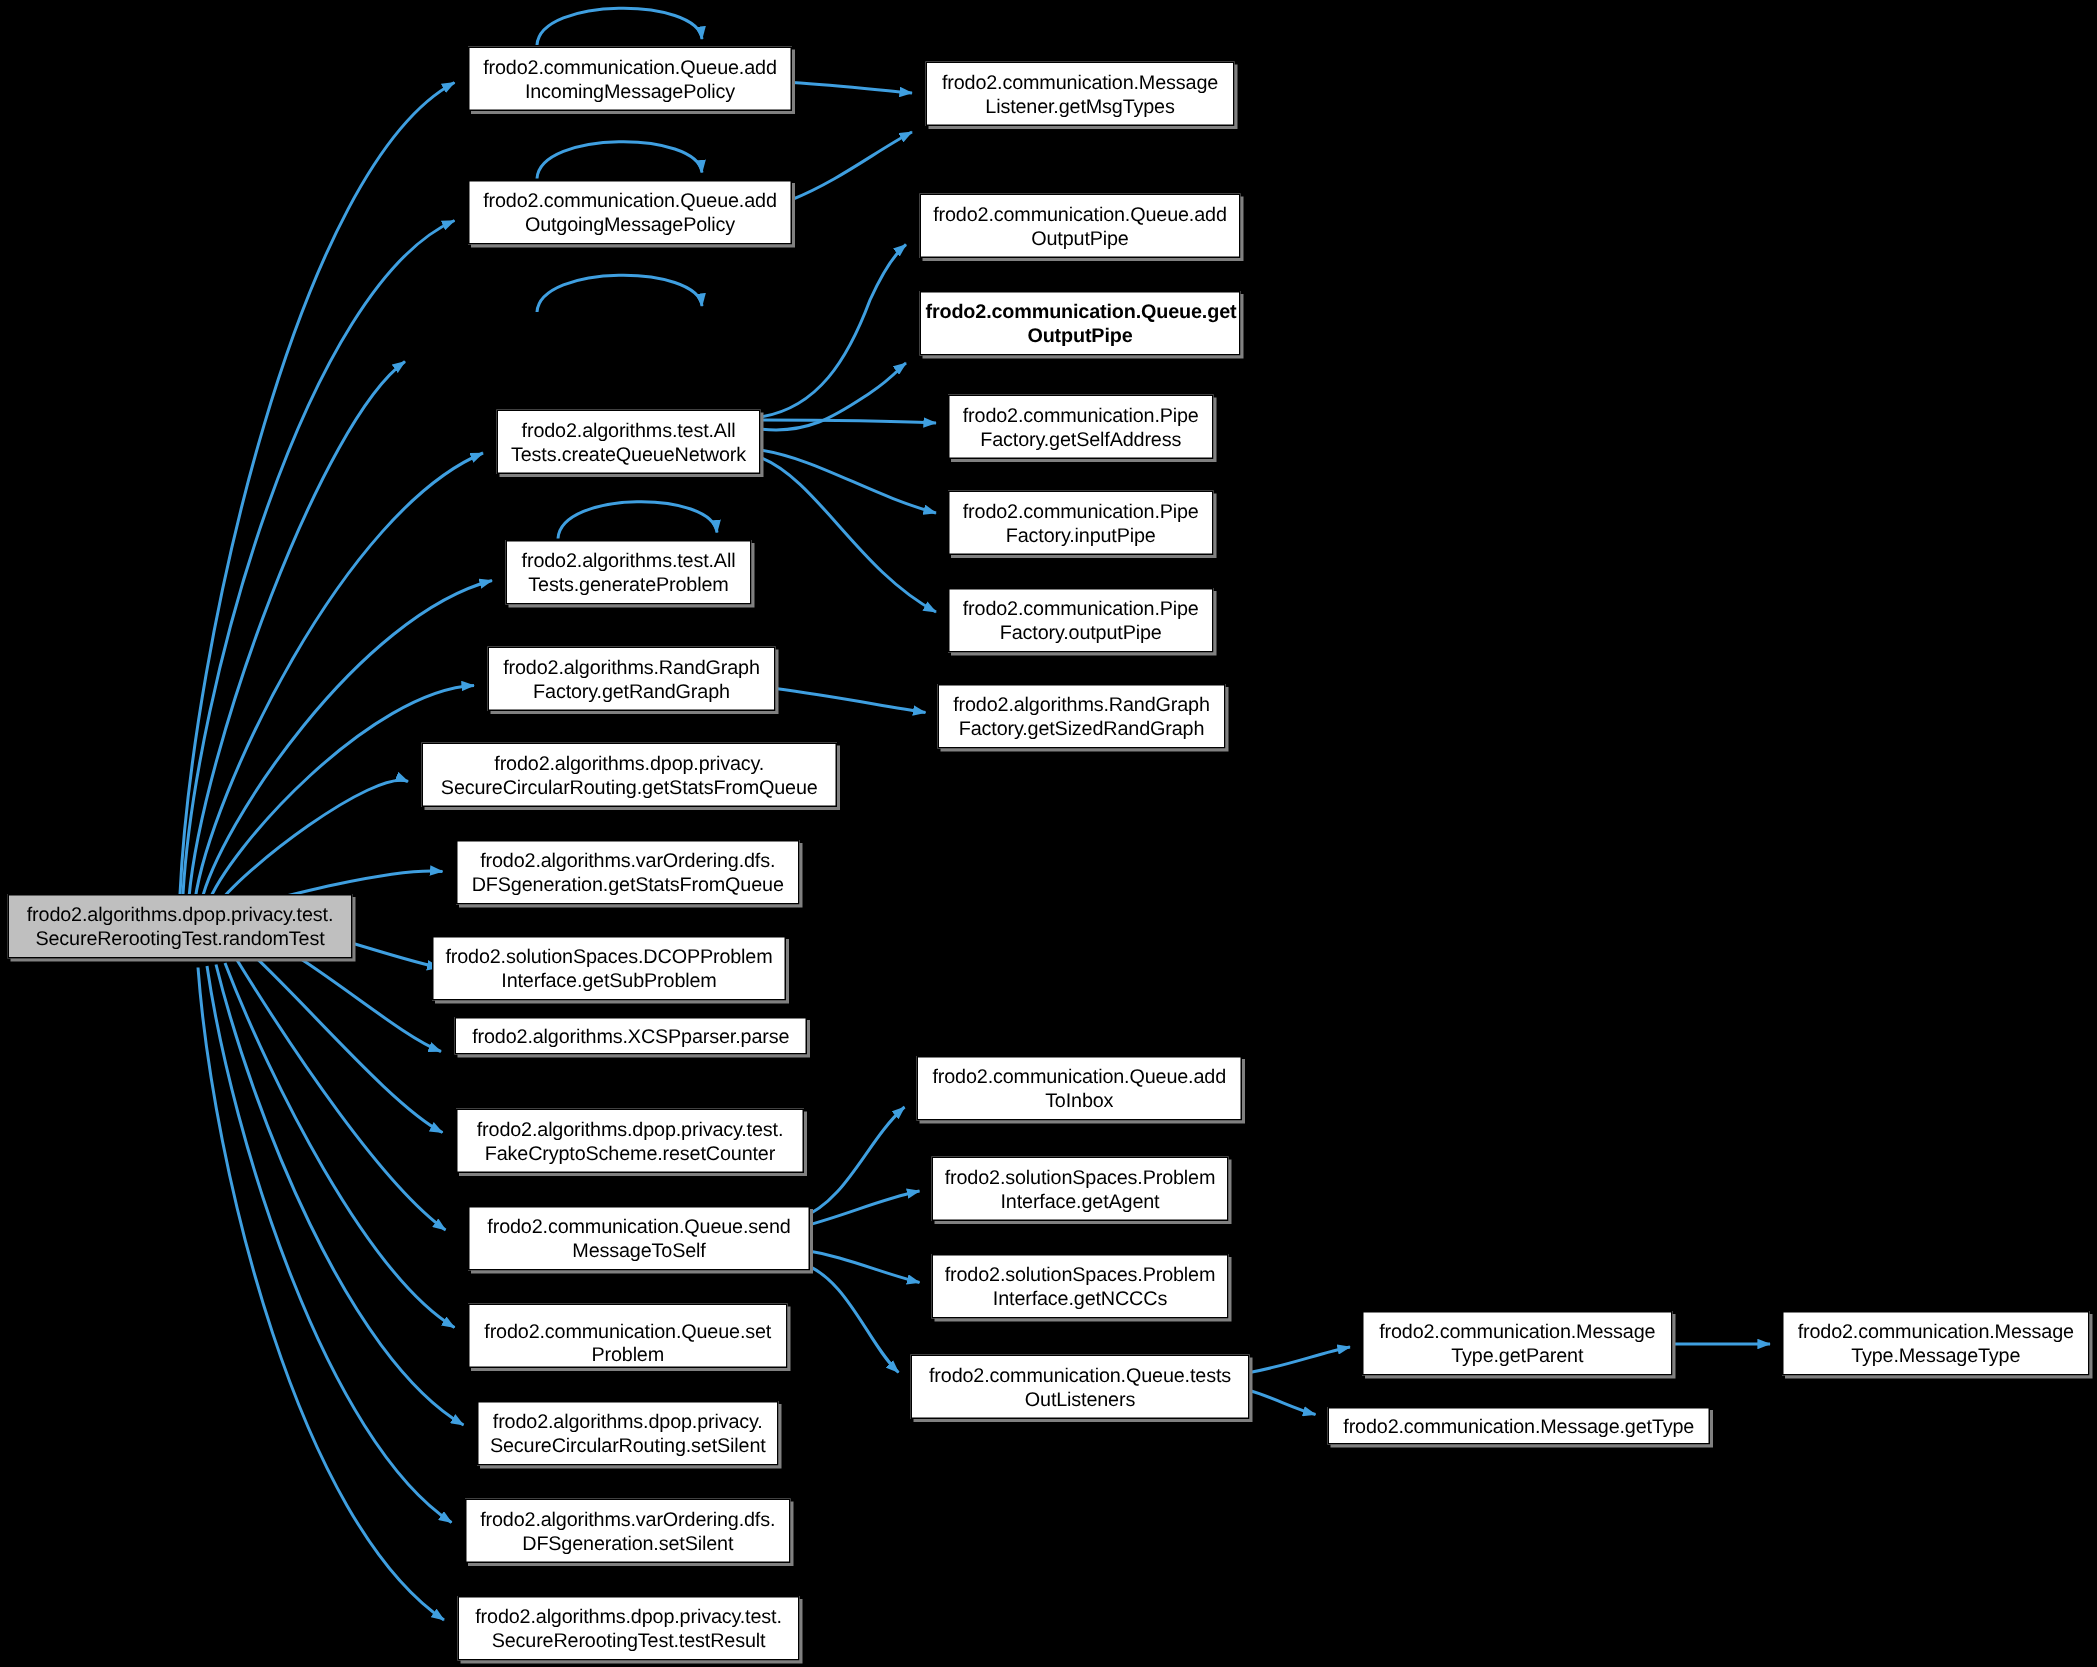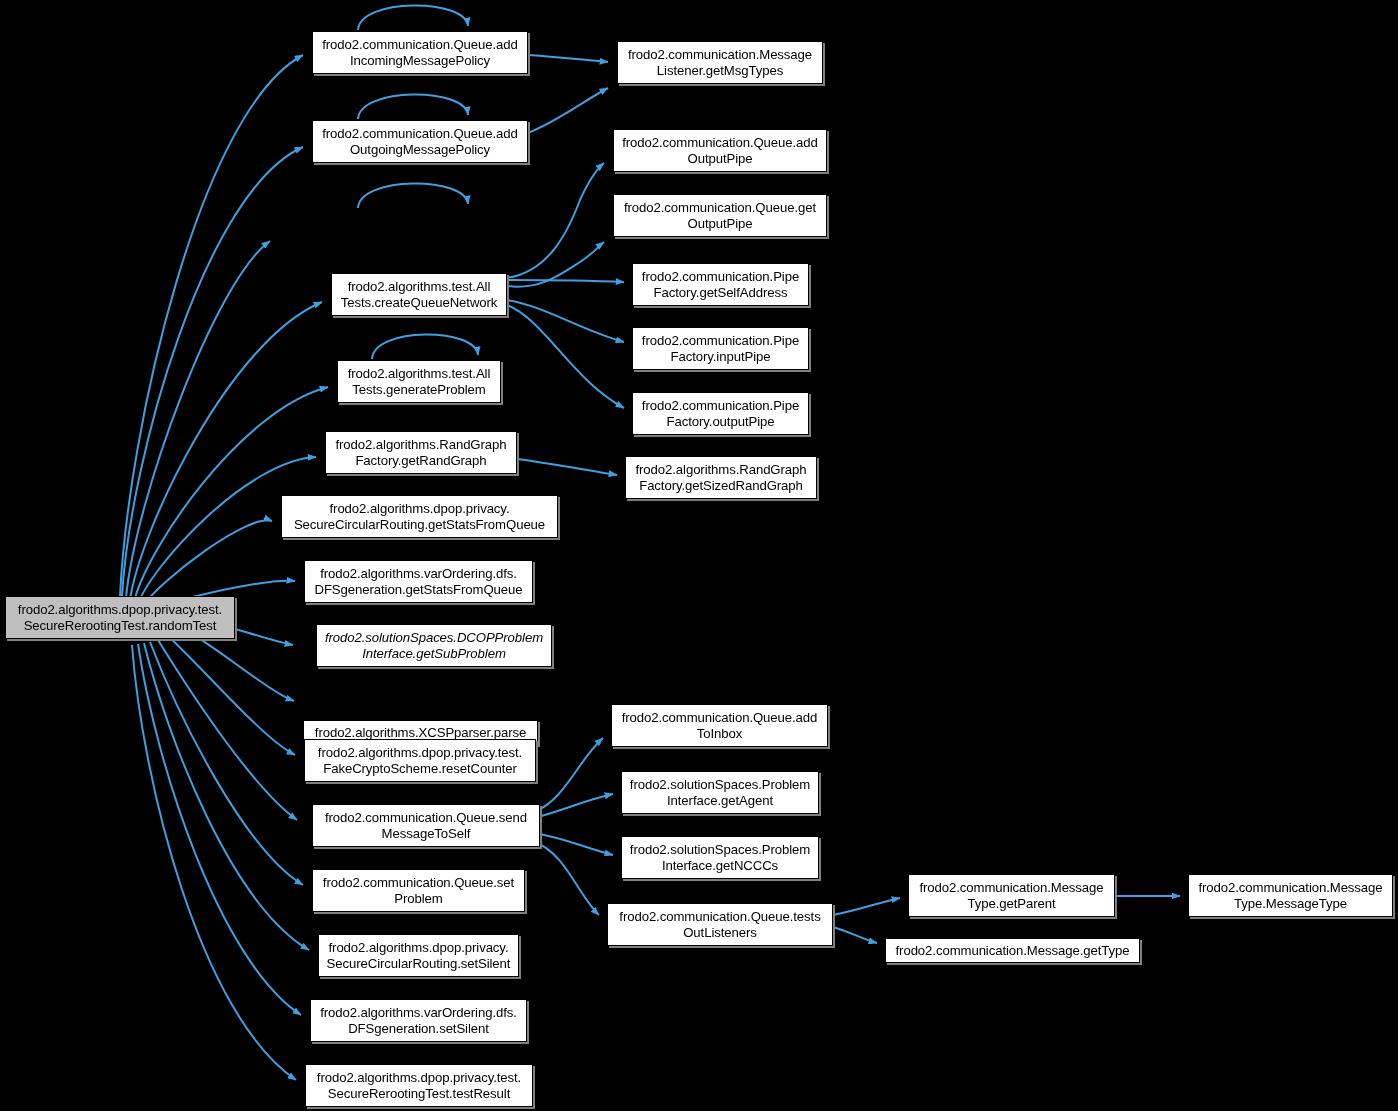--- a/index.html
+++ b/index.html
@@ -96,21 +96,21 @@
 Listener.getMsgTypes</span>
     </div>
   <div class="node" style="left:312px;top:120px;width:216px;height:43px;">
       <span>frodo2.communication.Queue.add
 OutgoingMessagePolicy</span>
     </div>
   <div class="node" style="left:613px;top:129px;width:214px;height:43px;">
       <span>frodo2.communication.Queue.add
 OutputPipe</span>
     </div>
-  <div class="node" style="left:613px;top:194px;width:214px;height:43px;">
+  <div class="node" style="left:613px;top:194px;width:214px;height:43px;font-weight:bold;">
       <span>frodo2.communication.Queue.get
 OutputPipe</span>
     </div>
   <div class="node" style="left:331px;top:273px;width:176px;height:43px;">
       <span>frodo2.algorithms.test.All
 Tests.createQueueNetwork</span>
     </div>
   <div class="node" style="left:632px;top:263px;width:177px;height:43px;">
       <span>frodo2.communication.Pipe
 Factory.getSelfAddress</span>
@@ -136,25 +136,25 @@
 Factory.getSizedRandGraph</span>
     </div>
   <div class="node" style="left:281px;top:495px;width:277px;height:43px;">
       <span>frodo2.algorithms.dpop.privacy.
 SecureCircularRouting.getStatsFromQueue</span>
     </div>
   <div class="node" style="left:304px;top:560px;width:229px;height:43px;">
       <span>frodo2.algorithms.varOrdering.dfs.
 DFSgeneration.getStatsFromQueue</span>
     </div>
-  <div class="node" style="left:316px;top:624px;width:236px;height:43px;font-style:italic;">
+  <div class="node" style="left:288px;top:624px;width:236px;height:43px;">
       <span>frodo2.solutionSpaces.DCOPProblem
 Interface.getSubProblem</span>
     </div>
-  <div class="node" style="left:303px;top:720px;width:235px;height:25px;">
+  <div class="node" style="left:303px;top:678px;width:235px;height:25px;">
       <span>frodo2.algorithms.XCSPparser.parse</span>
     </div>
   <div class="node" style="left:304px;top:739px;width:232px;height:43px;">
       <span>frodo2.algorithms.dpop.privacy.test.
 FakeCryptoScheme.resetCounter</span>
     </div>
   <div class="node" style="left:611px;top:704px;width:217px;height:43px;">
       <span>frodo2.communication.Queue.add
 ToInbox</span>
     </div>
@@ -167,21 +167,21 @@
 Interface.getAgent</span>
     </div>
   <div class="node" style="left:621px;top:836px;width:198px;height:43px;">
       <span>frodo2.solutionSpaces.Problem
 Interface.getNCCCs</span>
     </div>
   <div class="node" style="left:607px;top:903px;width:226px;height:43px;">
       <span>frodo2.communication.Queue.tests
 OutListeners</span>
     </div>
-  <div class="node" style="left:312px;top:869px;width:213px;height:43px;">
+  <div class="node" style="left:312px;top:869px;width:213px;height:43px;align-items:flex-end;">
       <span>frodo2.communication.Queue.set
 Problem</span>
     </div>
   <div class="node" style="left:318px;top:934px;width:201px;height:43px;">
       <span>frodo2.algorithms.dpop.privacy.
 SecureCircularRouting.setSilent</span>
     </div>
   <div class="node" style="left:310px;top:999px;width:217px;height:43px;">
       <span>frodo2.algorithms.varOrdering.dfs.
 DFSgeneration.setSilent</span>

